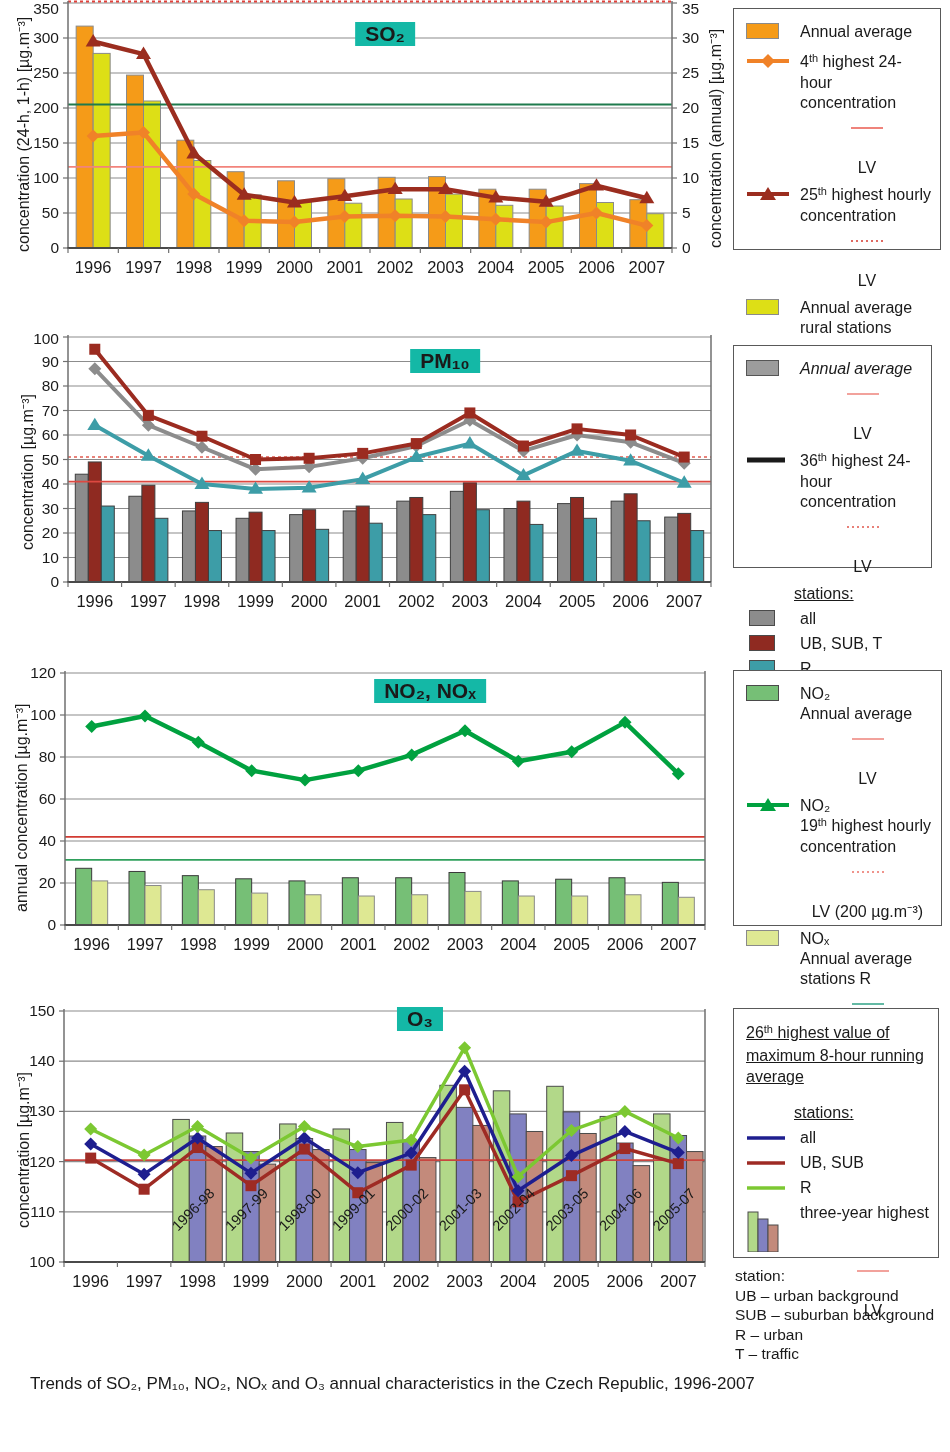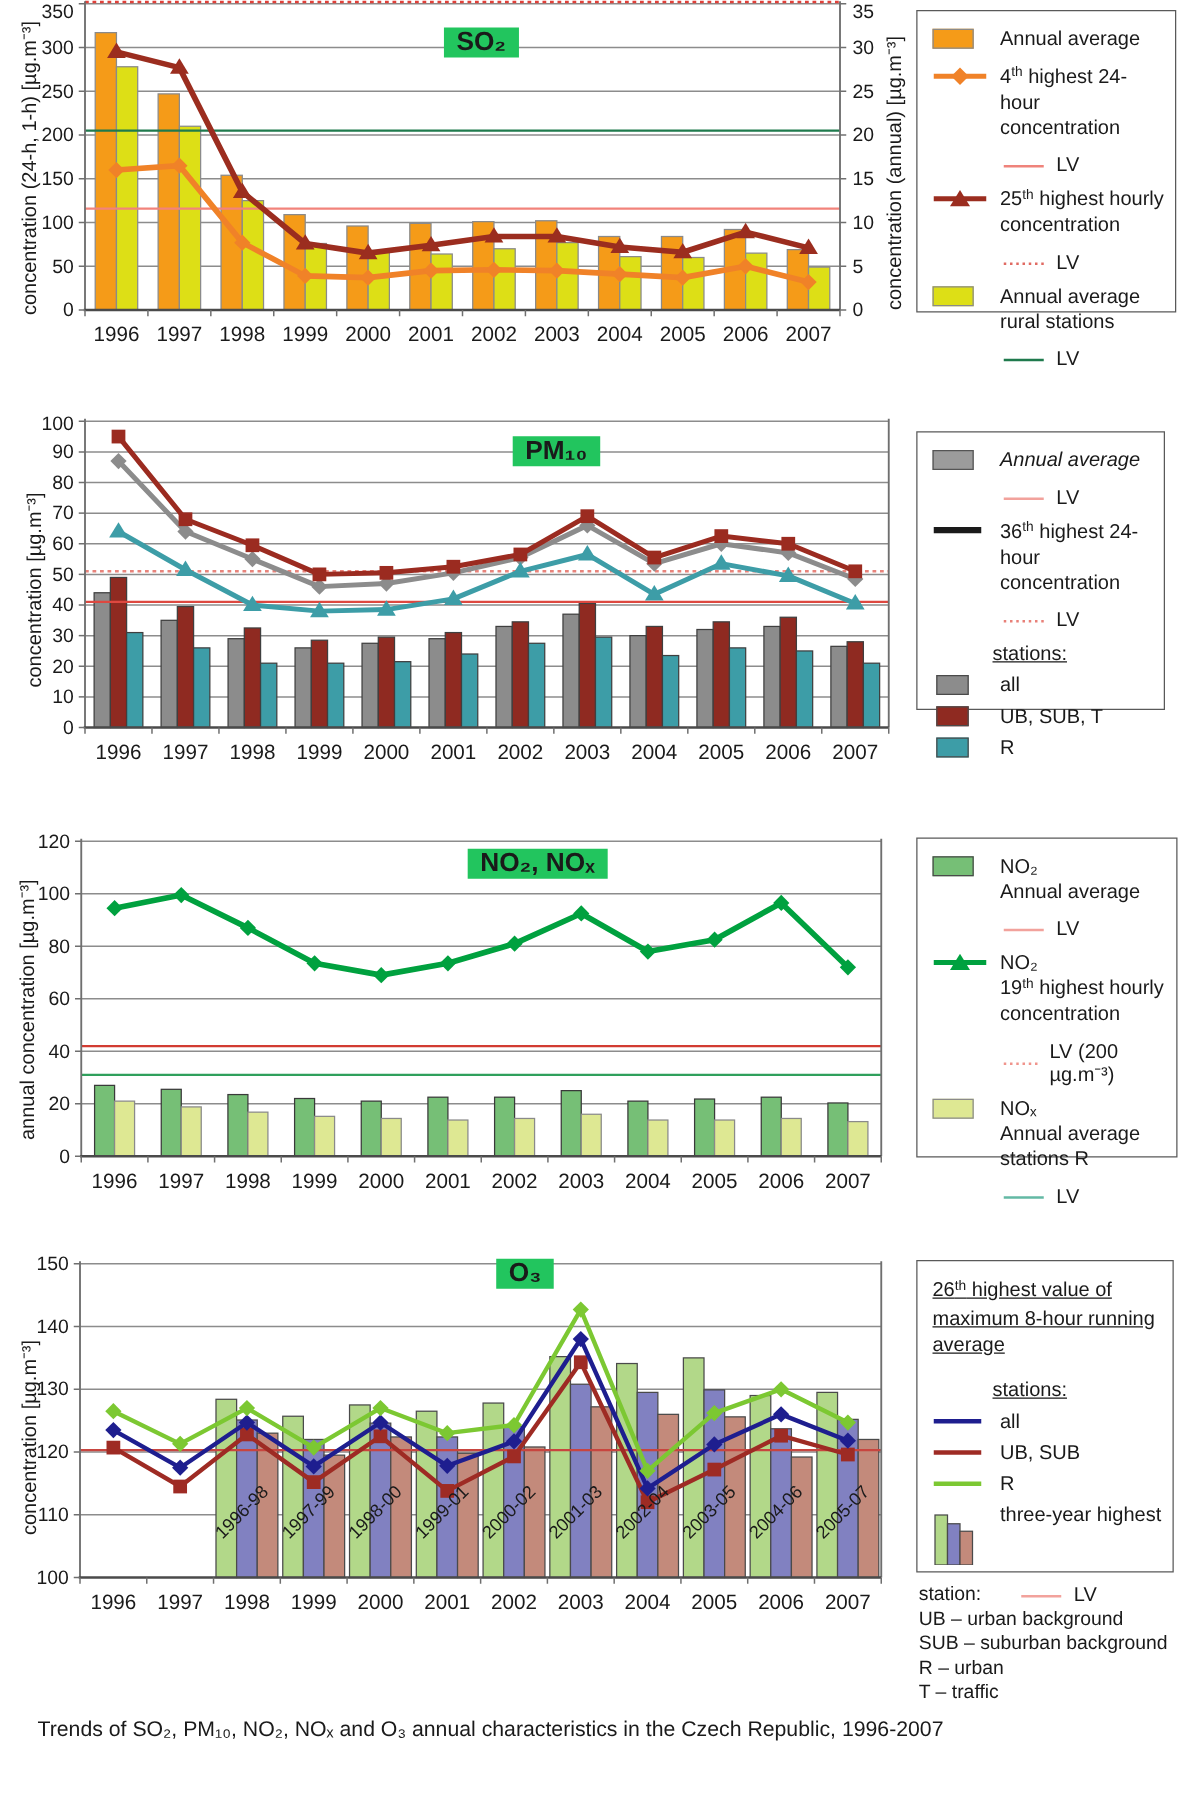--- a/index.html
+++ b/index.html
@@ -1,31 +1,31 @@
 <!DOCTYPE html>
 <html><head>
 <meta charset="utf-8">
 <style>
   html,body{margin:0;padding:0;background:#fff;}
   .stage{position:relative;width:950px;height:1452px;background:#fff;
          font-family:"Liberation Sans",sans-serif;color:#1a1a1a;overflow:hidden;}
   .chart-svg{position:absolute;left:0;}
   .chart-title{position:absolute;transform:translateX(-50%);font-weight:bold;font-size:21px;
-               background:#22c55e;padding:0 10px;white-space:nowrap;z-index:3;}
+               background:#14b8a6;padding:0 10px;white-space:nowrap;z-index:3;}
   .vlabel{position:absolute;transform-origin:0 0;transform:rotate(-90deg);
           font-size:16px;white-space:nowrap;z-index:2;}
   .legend{position:absolute;border:1.5px solid #595959;background:#fff;box-sizing:border-box;
           padding:13px 8px 6px 12px;font-size:16px;line-height:19px;z-index:3;}
   .lg-item{display:flex;gap:10px;margin-bottom:10px;}
   .lg-swatch{flex:0 0 44px;padding-top:1px;}
   .sw-rect{width:33px;height:16px;border:1px solid #8a8a8a;box-sizing:border-box;}
   .sw-rect-sm{width:26px;height:16px;border:1px solid #4a4a4a;box-sizing:border-box;margin-left:3px;}
   .lg-lines{line-height:20px;}
   .lg-lines.it{font-style:italic;}
-  .lg-sub{display:flex;align-items:center;gap:9px;margin:1px 0 8px 56px;}
+  .lg-sub{display:flex;align-items:center;gap:25px;margin:1px 0 8px 56px;flex-direction:column;}
   .lg-head{margin:4px 0 6px 48px;text-decoration:underline;}
   .lg-intro{line-height:21px;margin-bottom:16px;text-decoration:underline;}
   .sup{font-size:11px;position:relative;top:-5px;}
   .station-note{position:absolute;font-size:15.5px;line-height:19.5px;z-index:2;}
   .caption{position:absolute;font-size:17px;line-height:27px;z-index:2;}
 </style>
 </head>
 <body>
 
 <div class="stage">

